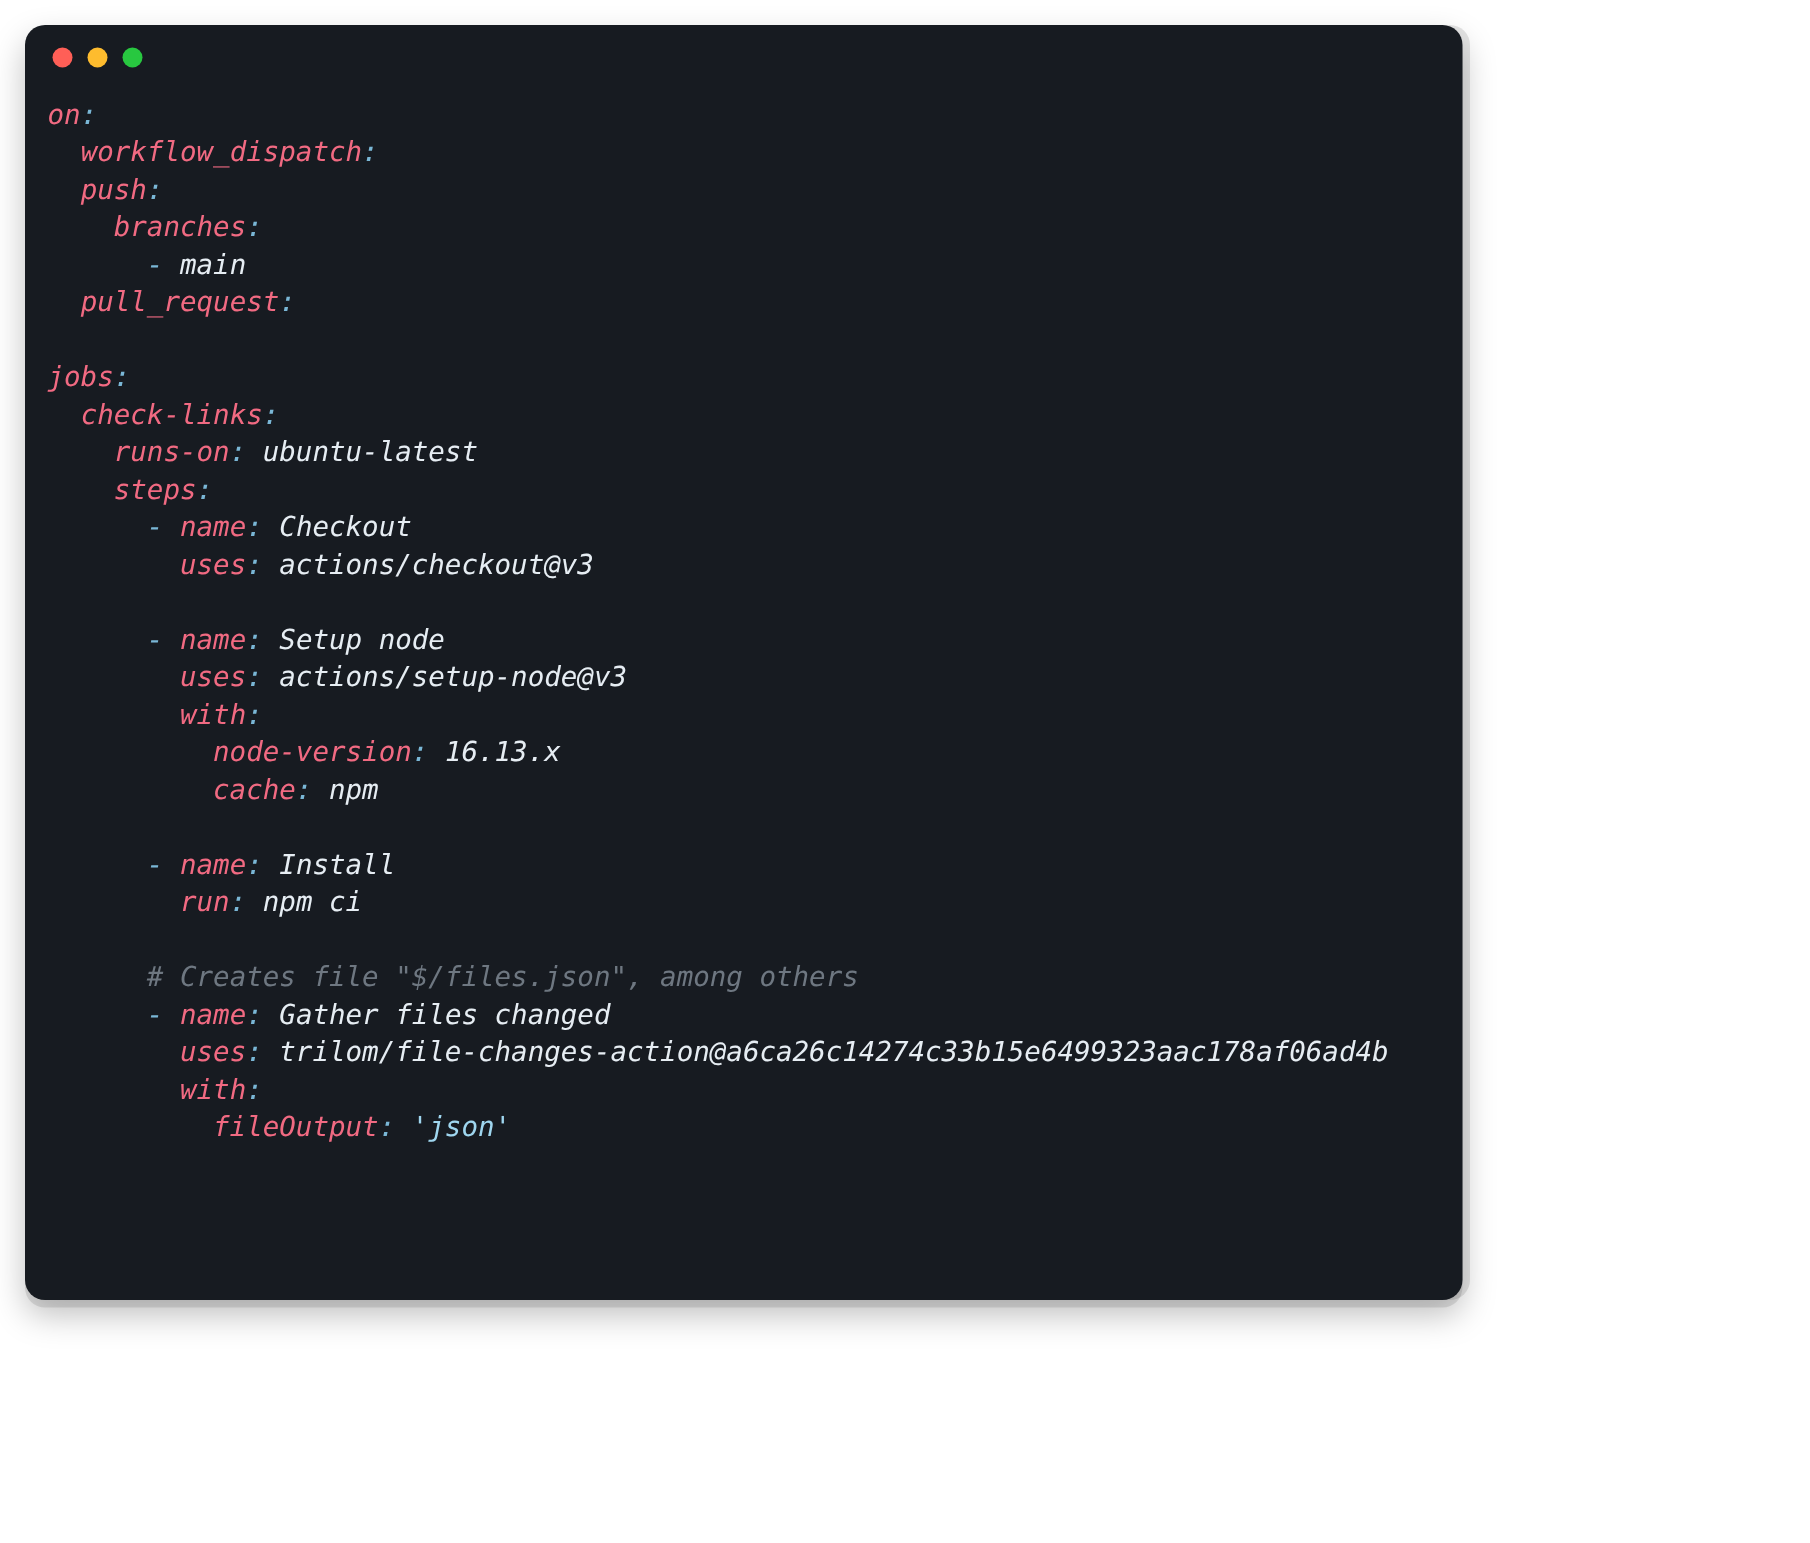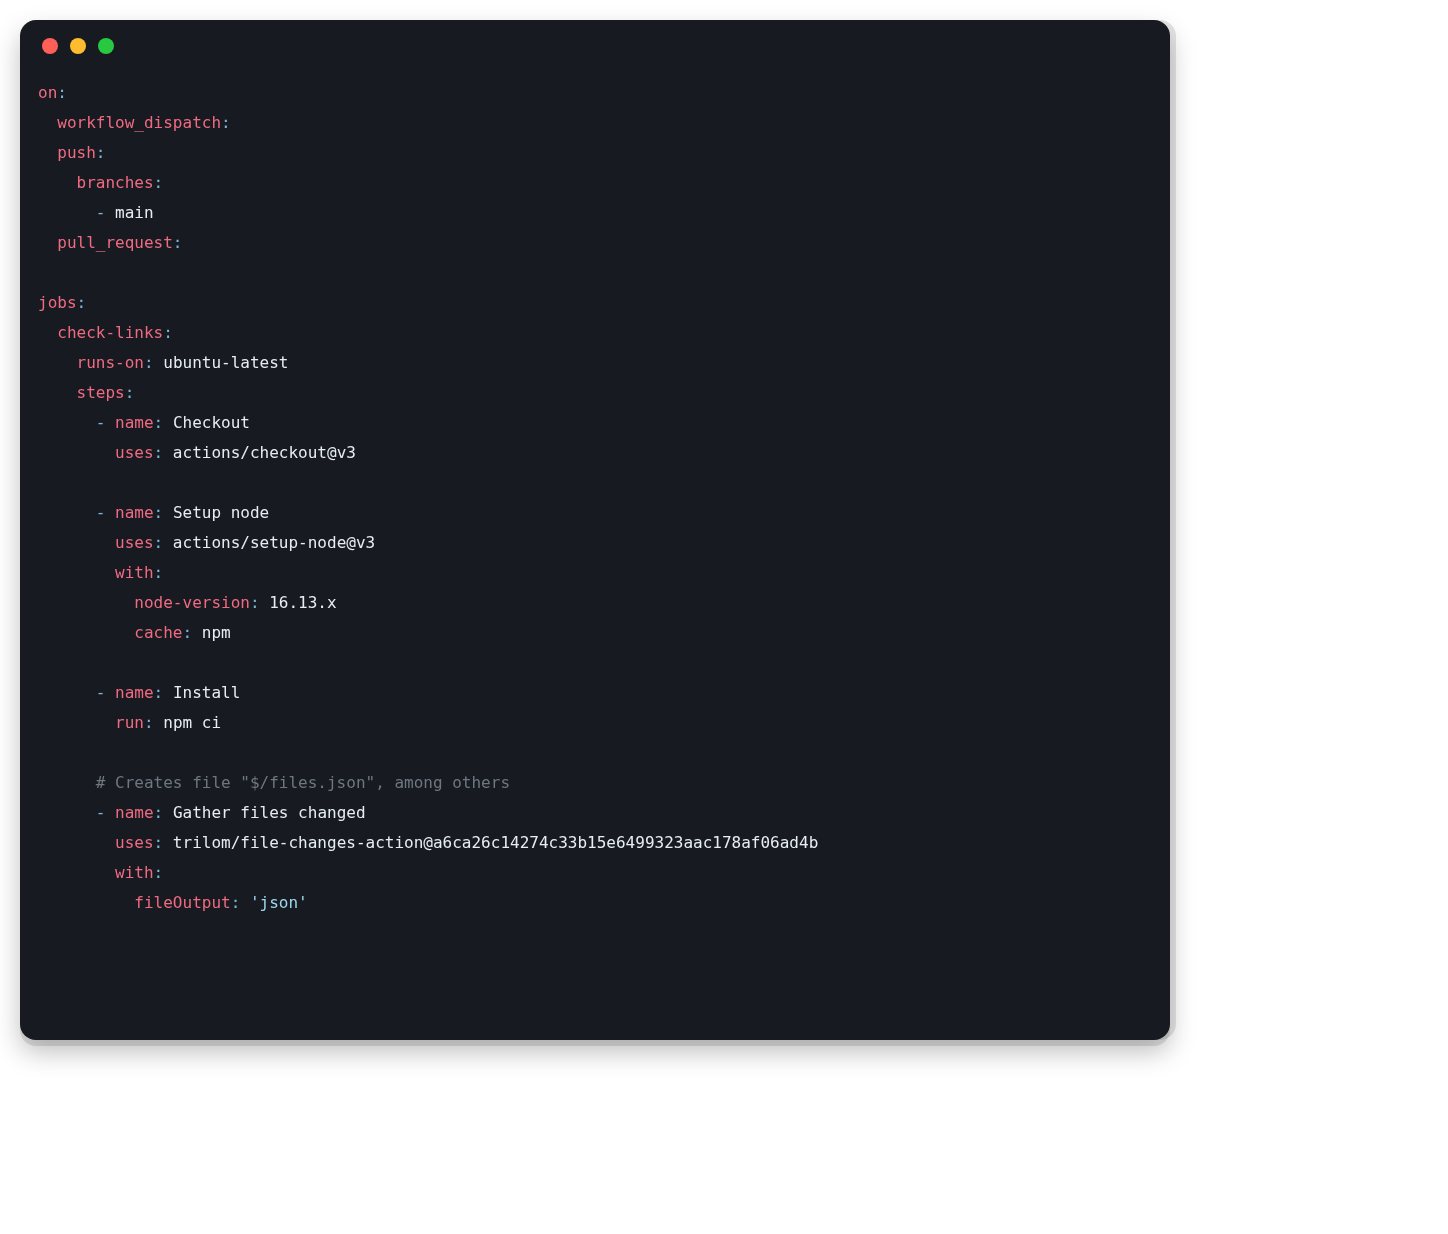--- a/index.html
+++ b/index.html
@@ -36,25 +36,26 @@
     display:inline-block;
   }
   .tl-red{background:#ff5f57;}
   .tl-yellow{background:#febc2e;}
   .tl-green{background:#28c840;}
   .code-area{
     padding:18px 26px 26px 18px;
   }
   pre.code{
     margin:0;
-    font-size:16px;
+    font-size:22px;
     line-height:30px;
     white-space:pre;
     color:#e6edf3;
     letter-spacing:0px;
+    font-style:italic;
   }
   .c-key{color:#f16a82;}
   .c-punct{color:#7ab7d6;}
   .c-dash{color:#7ab7d6;}
   .c-plain{color:#e6edf3;}
   .c-string{color:#9fd6ef;}
   .c-comment{color:#6e7781;}
 </style>
 </head>
 <body>

